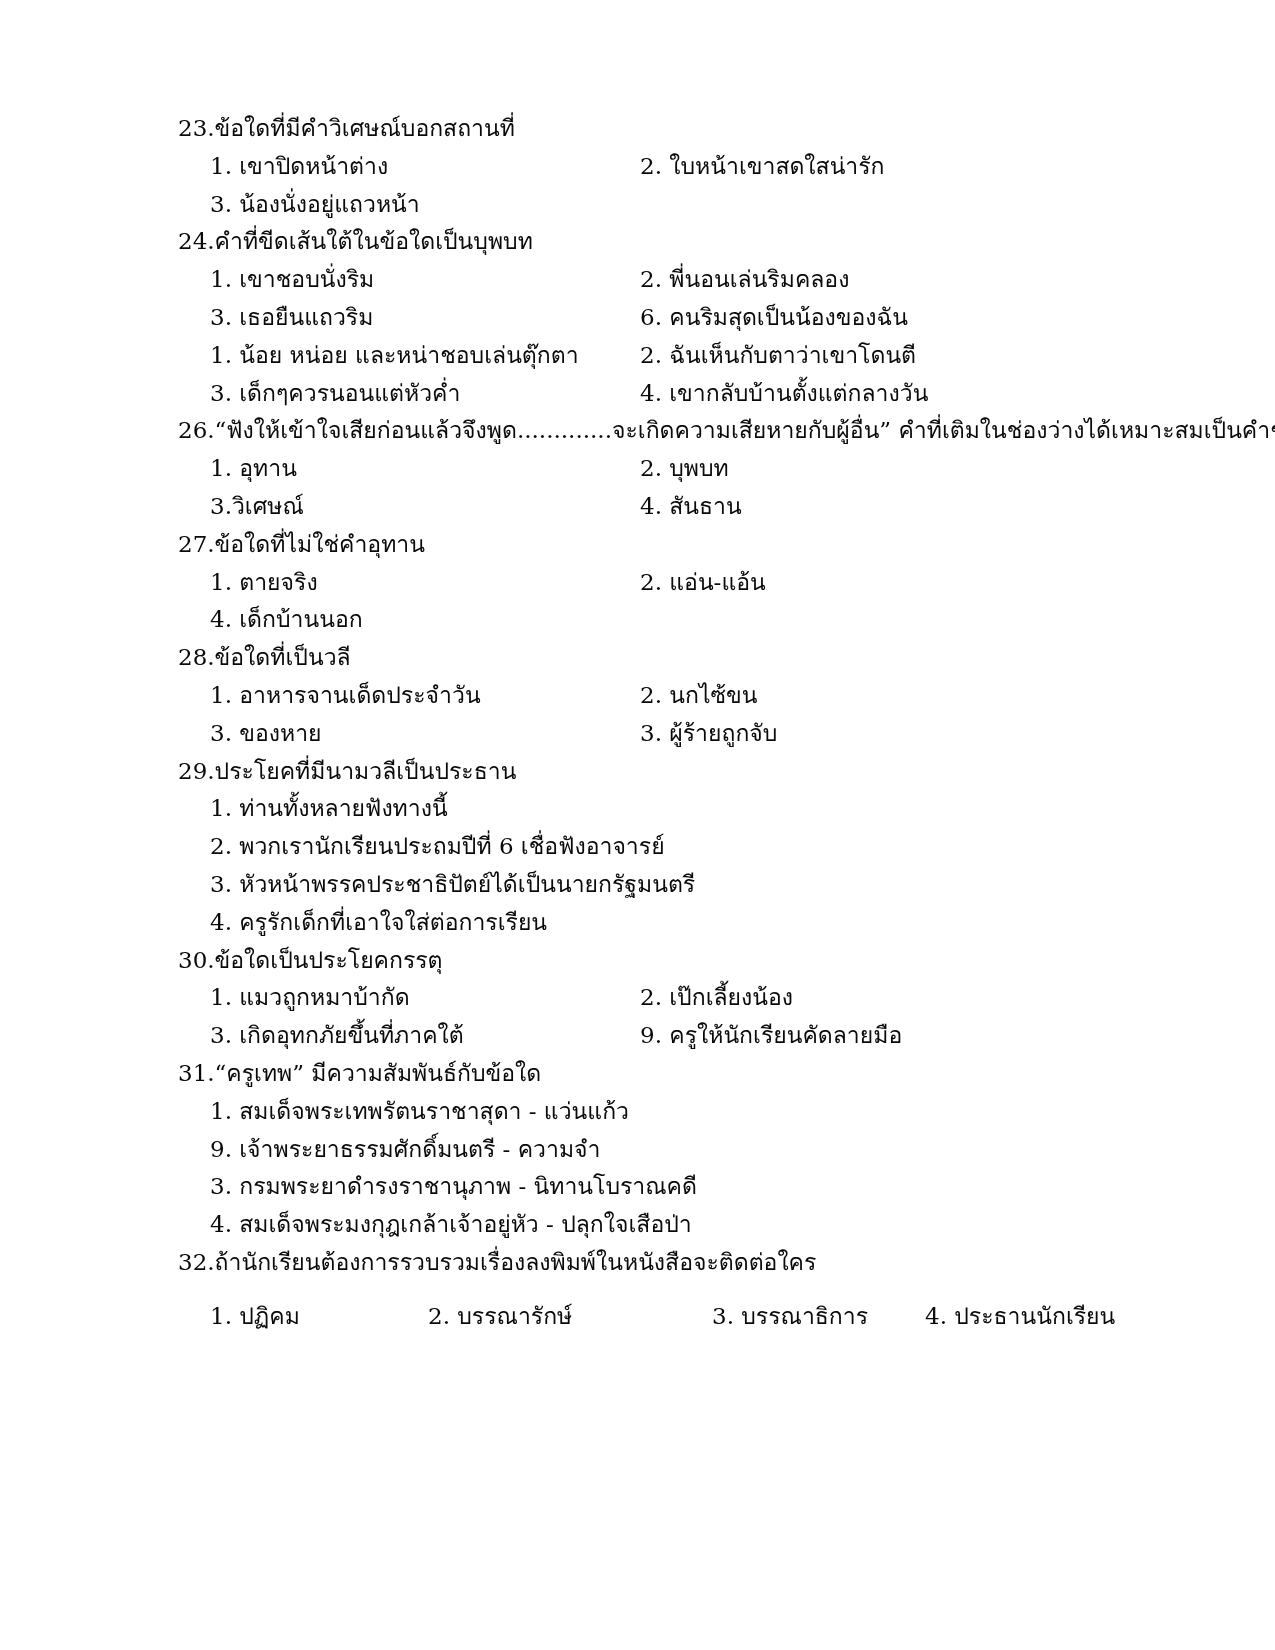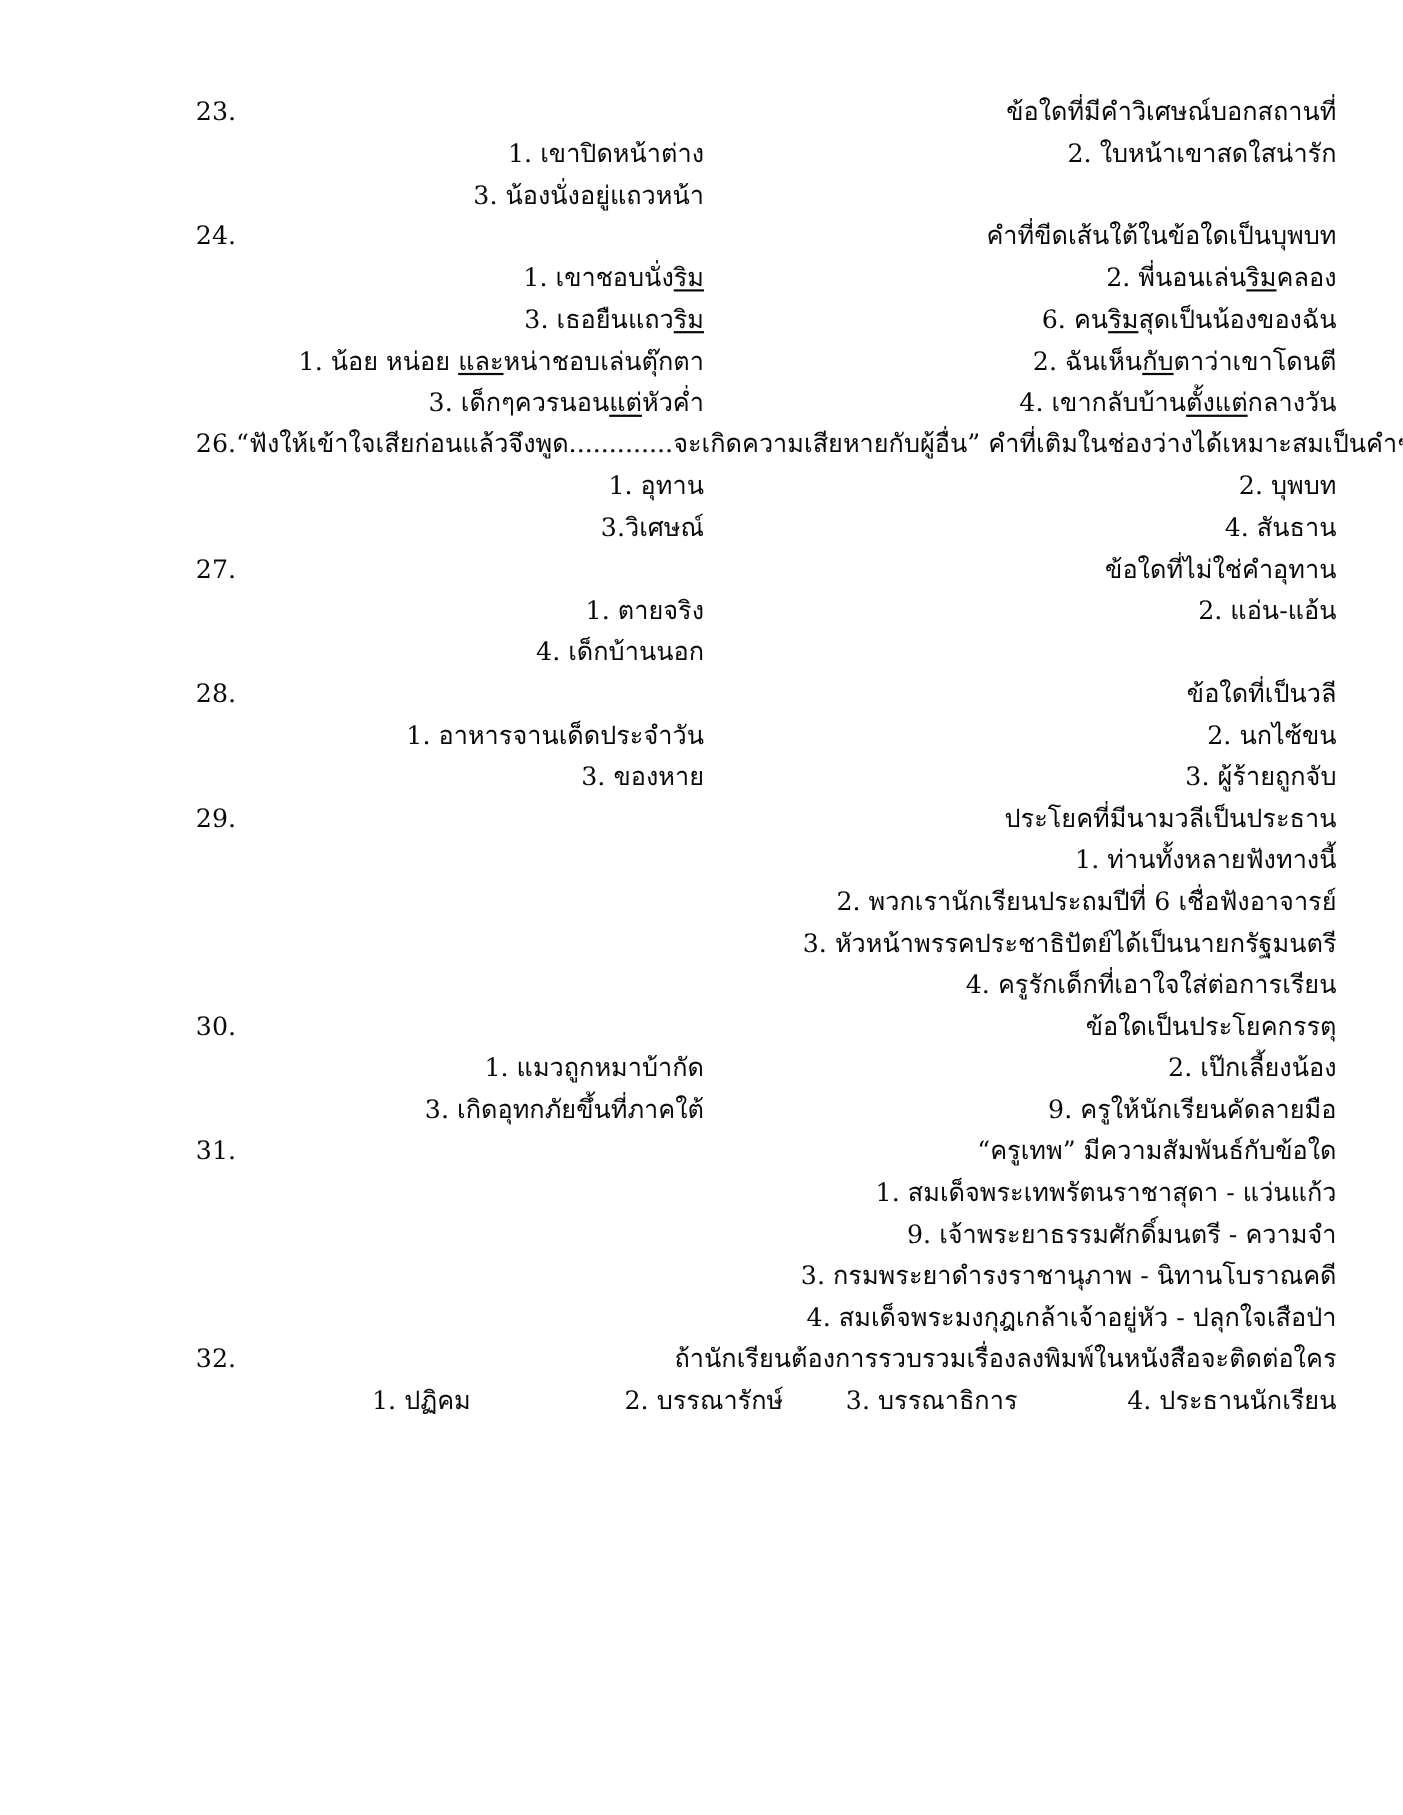--- a/index.html
+++ b/index.html
@@ -12,22 +12,21 @@
     height: 1650px;
     font-family: "DejaVu Serif", "Liberation Serif", serif;
     color: #0a0a0a;
     font-size: 23px;
     overflow: hidden;
   }
   .doc {
     box-sizing: border-box;
     width: 1275px;
     height: 1650px;
-    padding: 84px 60px 0 178px;
-    text-align: right;
+    padding: 110px 60px 0 178px;
   }
   .question { }
   .q-header {
     display: flex;
     align-items: baseline;
     height: 37.8px;
     line-height: 37.8px;
     white-space: nowrap;
   }
   .q-num {
@@ -41,23 +40,22 @@
     padding-left: 32px;
     grid-auto-rows: 37.8px;
   }
   .q-options .option {
     line-height: 37.8px;
     white-space: nowrap;
     overflow: visible;
   }
   .two-col  { grid-template-columns: 430px 1fr; }
   .one-col  { grid-template-columns: 1fr; }
-  .four-col { grid-template-columns: 218px 284px 213px 1fr; }
+  .four-col { grid-template-columns: 218px 284px 213px 1fr; margin-top: 16px; }
   .u {
-    text-decoration: underline;
     text-underline-offset: 3px;
   }
 </style>
 </head>
 <body>
 
 <div class="doc">
   <div id="question-list">
   <div class="question">
     <div class="q-header">

